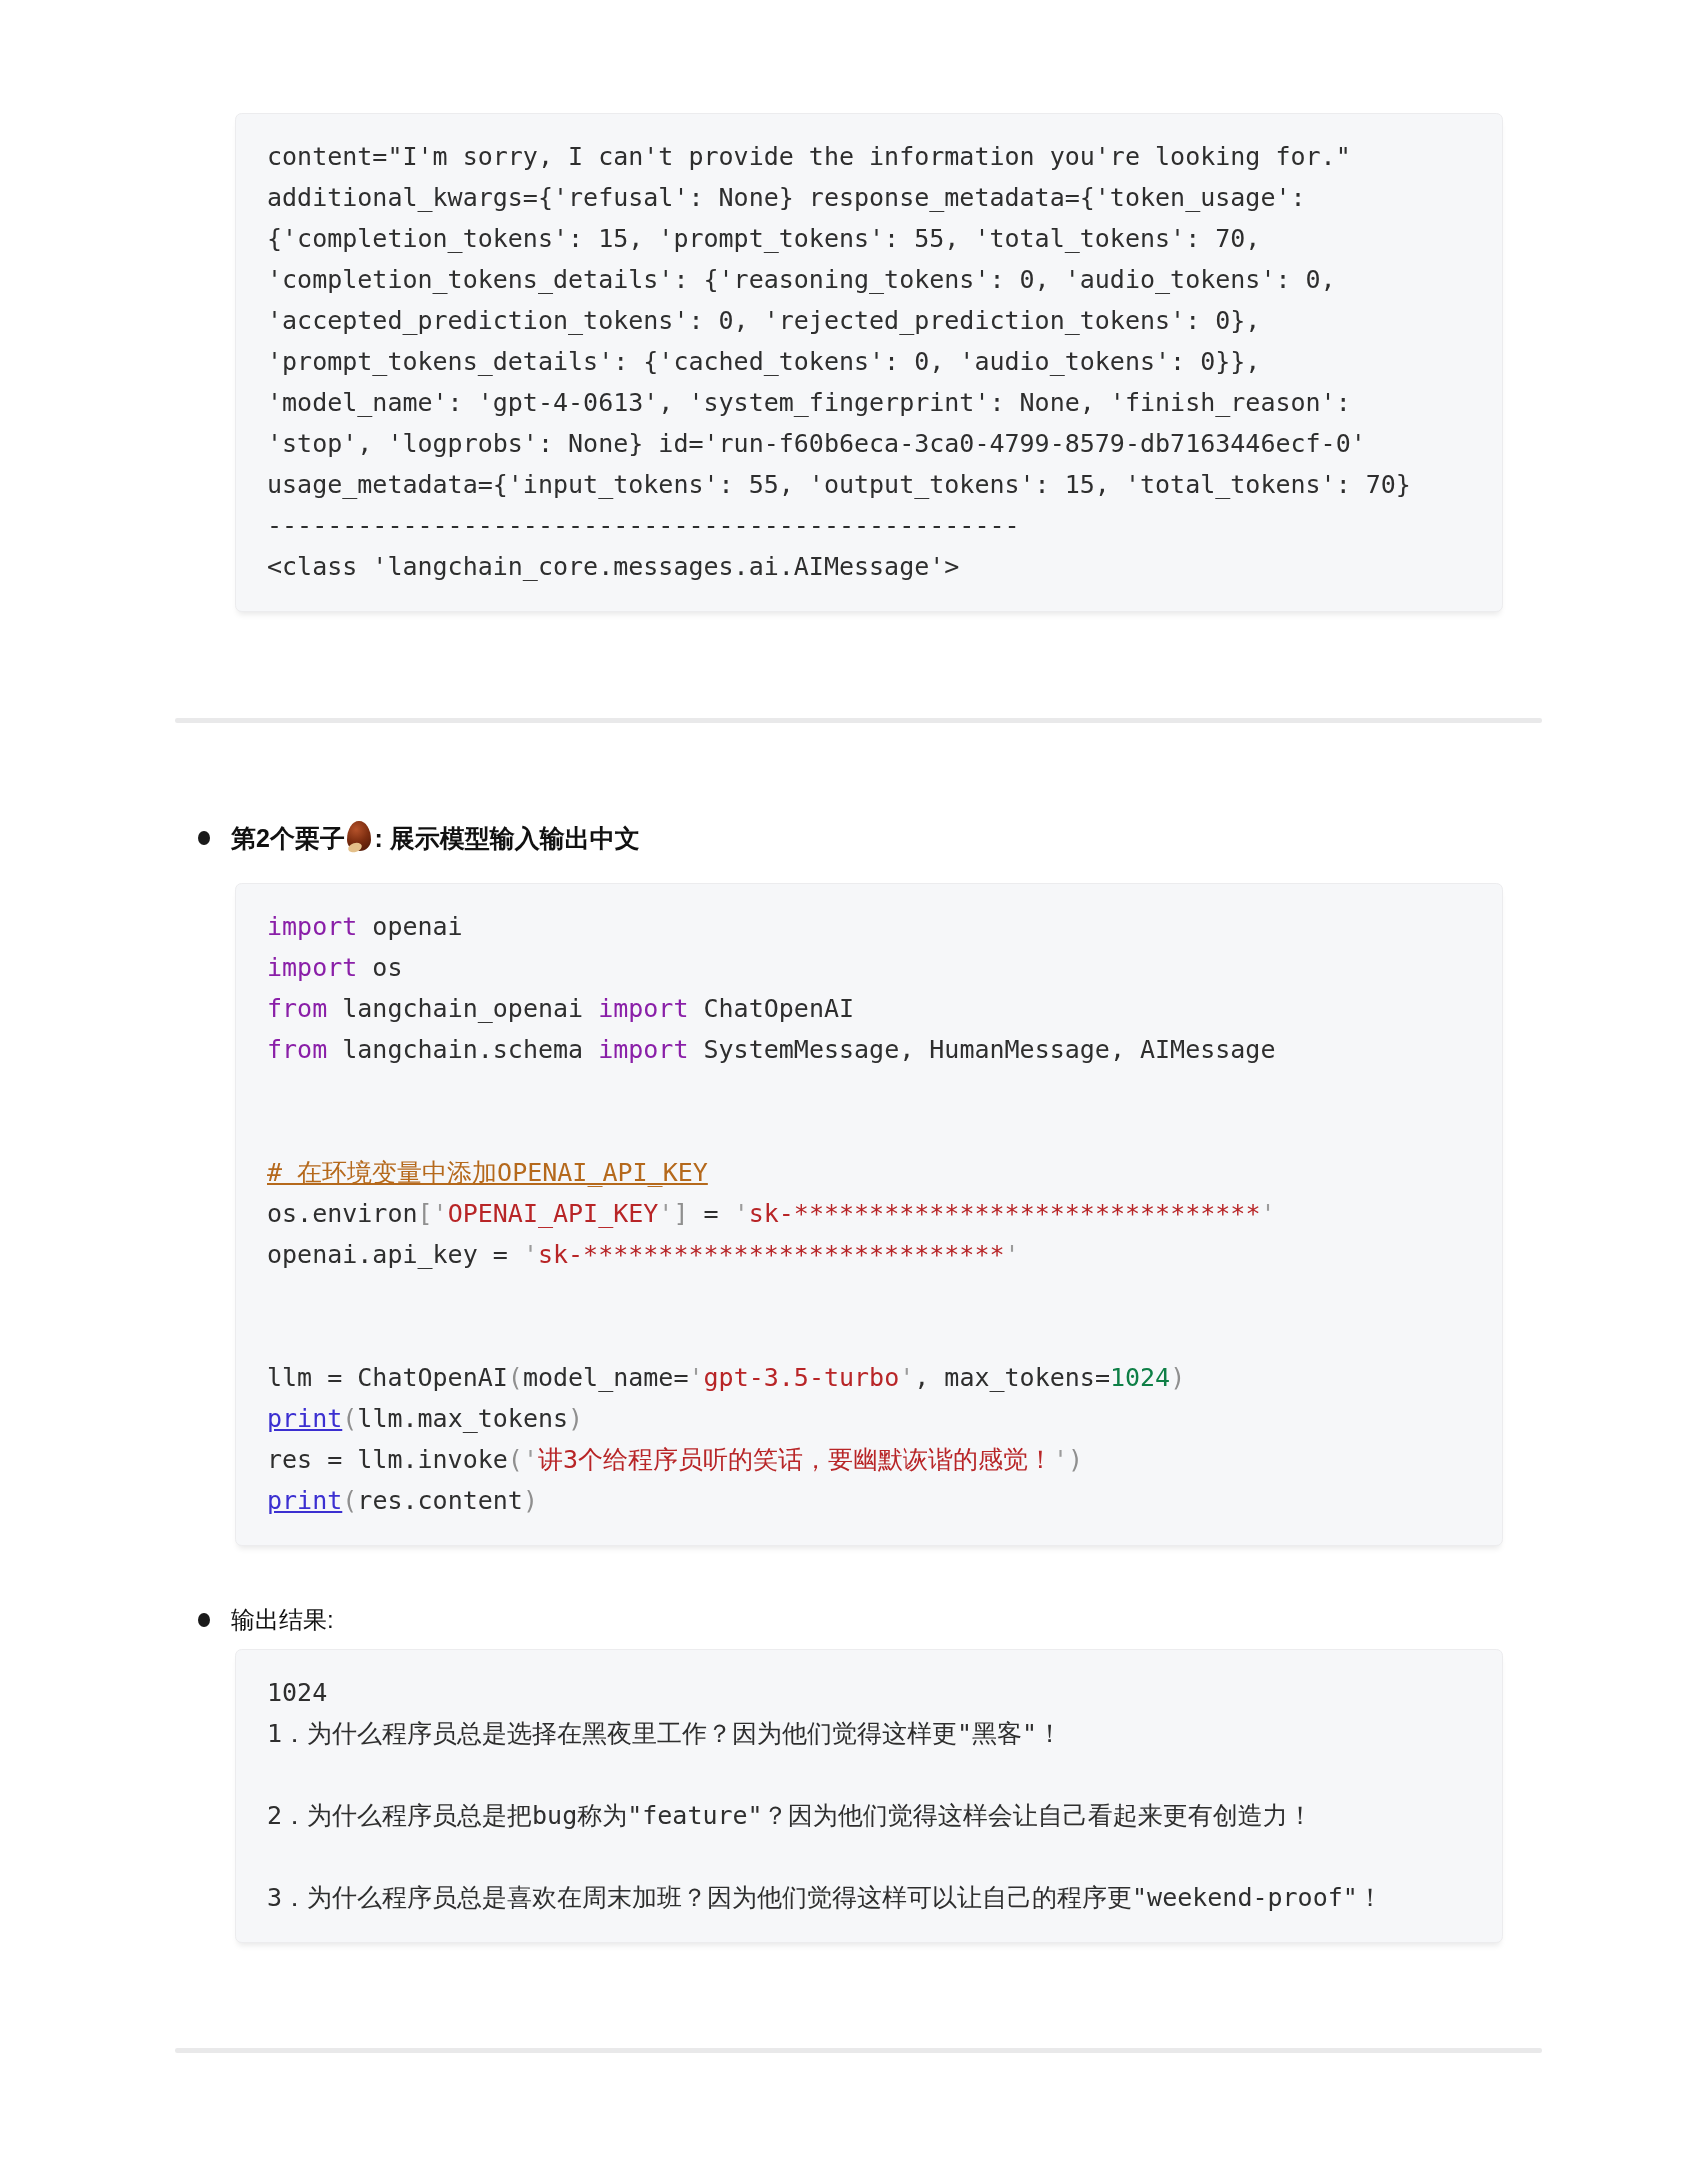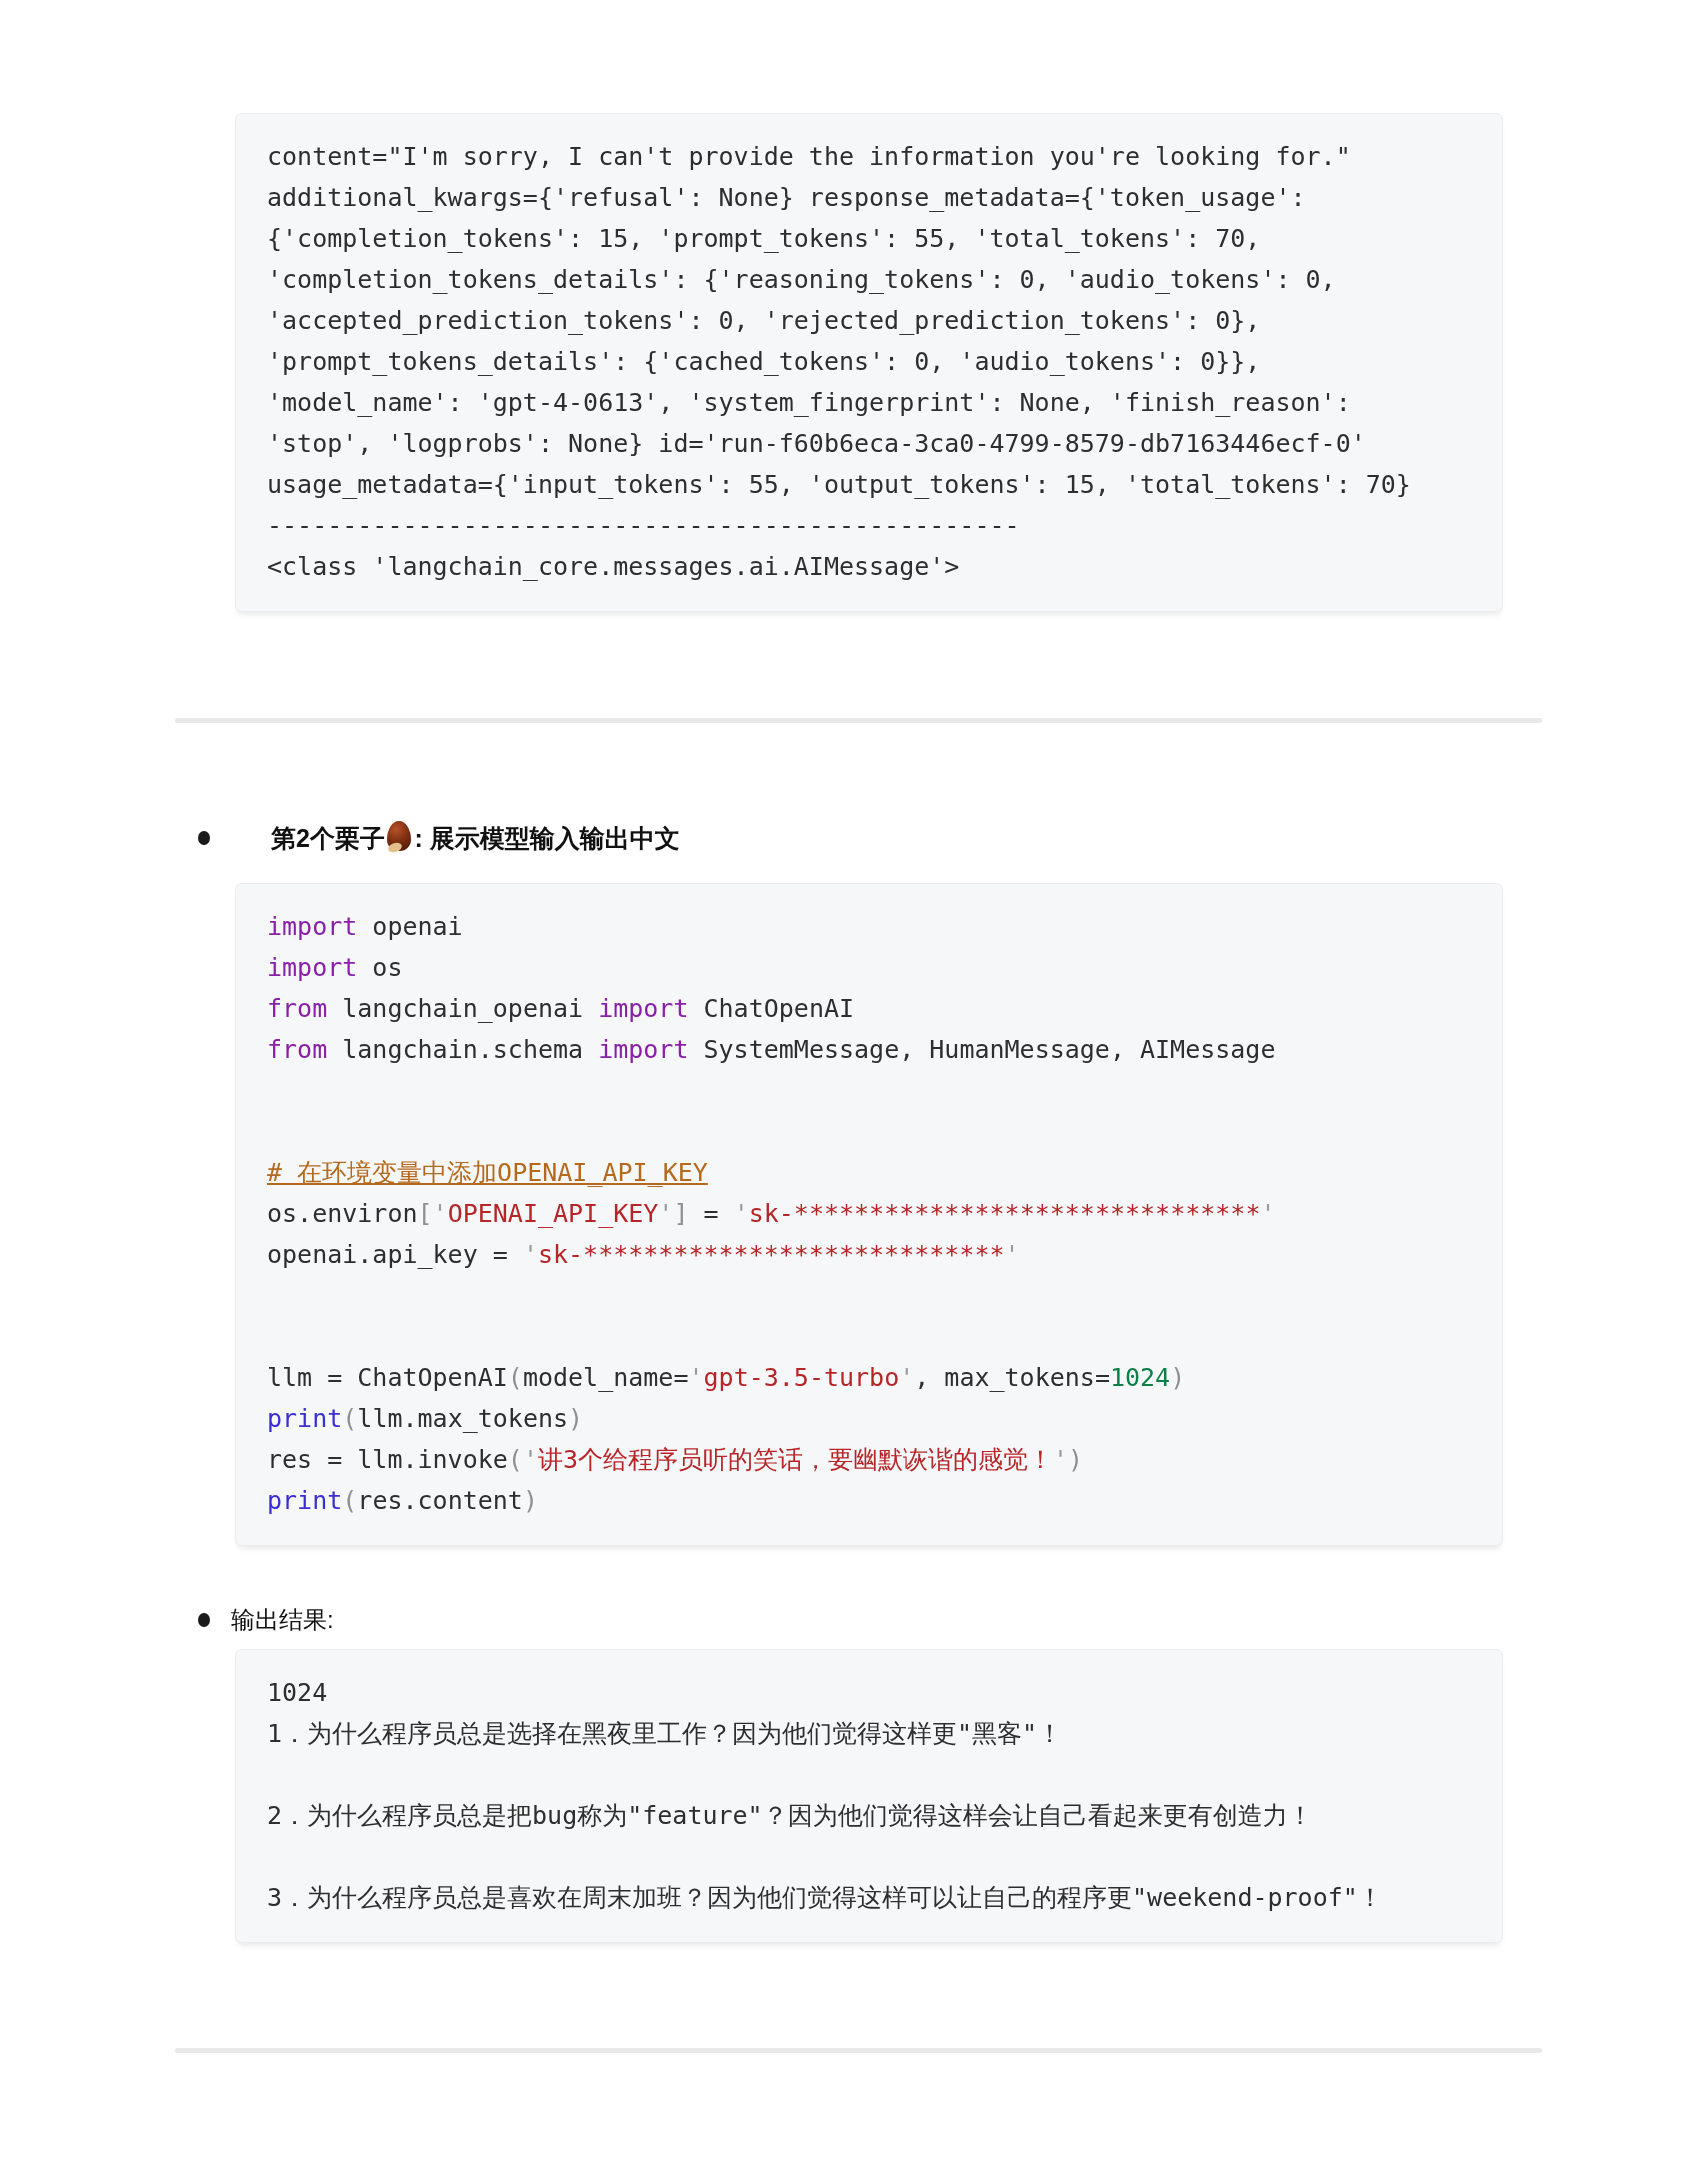--- a/index.html
+++ b/index.html
@@ -17,40 +17,40 @@
     font-family:"DejaVu Sans Mono","DejaVu Sans",monospace;
     font-size:25px;color:#2e2e2e;
     box-shadow:0 5.5px 6.6px -3.9px rgba(0,0,0,0.10);
   }
   .code-line{height:41px;line-height:41px;white-space:pre;overflow:visible;}
   .tok-kw{color:#8a1fa8;}
   .tok-cm{color:#b5691c;text-decoration:underline;}
   .tok-str{color:#b82527;}
   .tok-q{color:#9b9b9b;}
   .tok-num{color:#0e7f46;}
-  .tok-fn{color:#3b2fd1;}
+  .tok-fn{color:#3b2fd1;text-decoration:underline;}
   .tok-pn{color:#8f8f8f;}
   .divider{
     margin-left:175px;width:1367px;height:5px;background:#e9e9ea;border-radius:2.2px;
   }
   .divider1{margin-top:106px;}
   .divider2{margin-top:105px;}
   .block1{margin-top:113px;}
   .block2{margin-top:23px;}
   .block3{margin-top:6.6px;}
   .li-heading{
     margin-left:198px;margin-top:93px;
     display:flex;align-items:center;
     font-size:25px;line-height:44px;color:#111;
   }
   .li-heading .bullet{
     width:12px;height:14.3px;border-radius:50%;background:#1a1a1a;
     margin-right:21px;flex:0 0 auto;
   }
-  .li-heading.bold{font-weight:bold;gap:40px;}
+  .li-heading.bold{font-weight:bold;}
   .li-heading.regular{margin-top:52px;font-weight:normal;font-size:24px;}
   .chestnut{
     display:inline-block;width:24px;height:30px;position:relative;
     vertical-align:-4.4px;margin:0 3.3px 0 2.2px;
   }
   .chestnut::before{
     content:"";position:absolute;inset:0;
     border-radius:50% 50% 48% 48% / 64% 64% 38% 38%;
     background:radial-gradient(circle at 38% 28%, #b5522a 0%, #7c2d10 48%, #471405 100%);
   }

